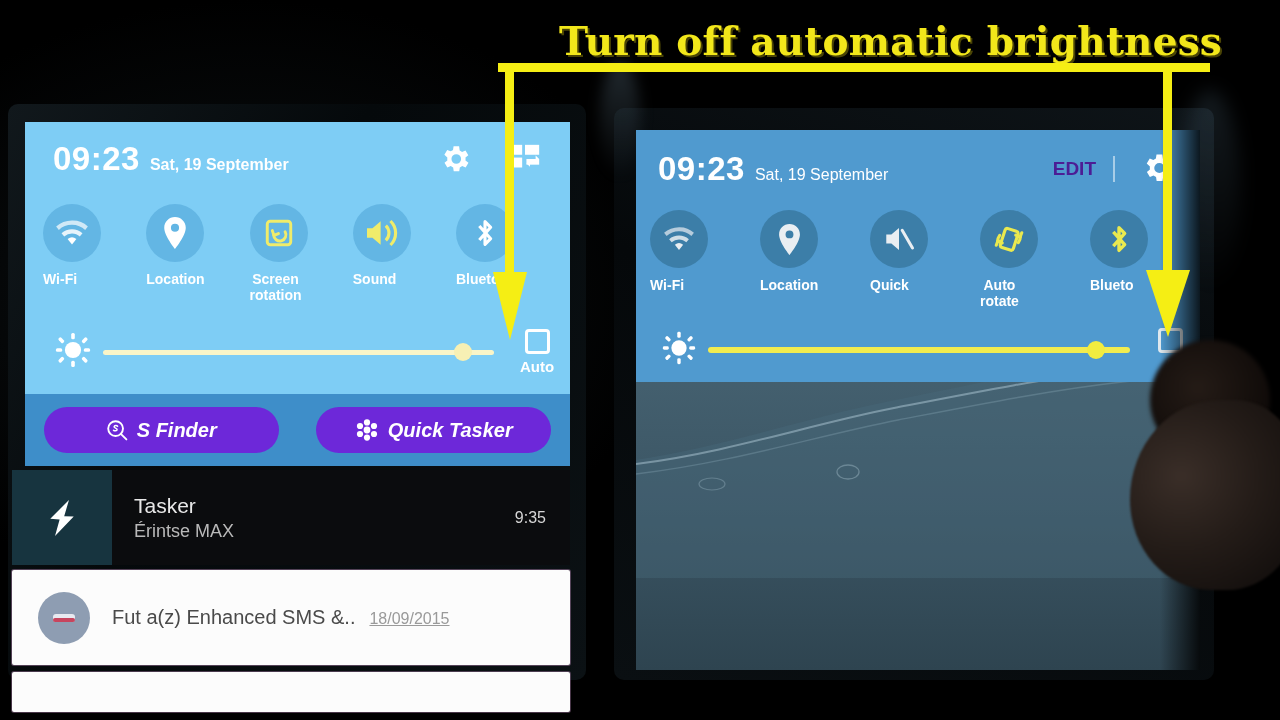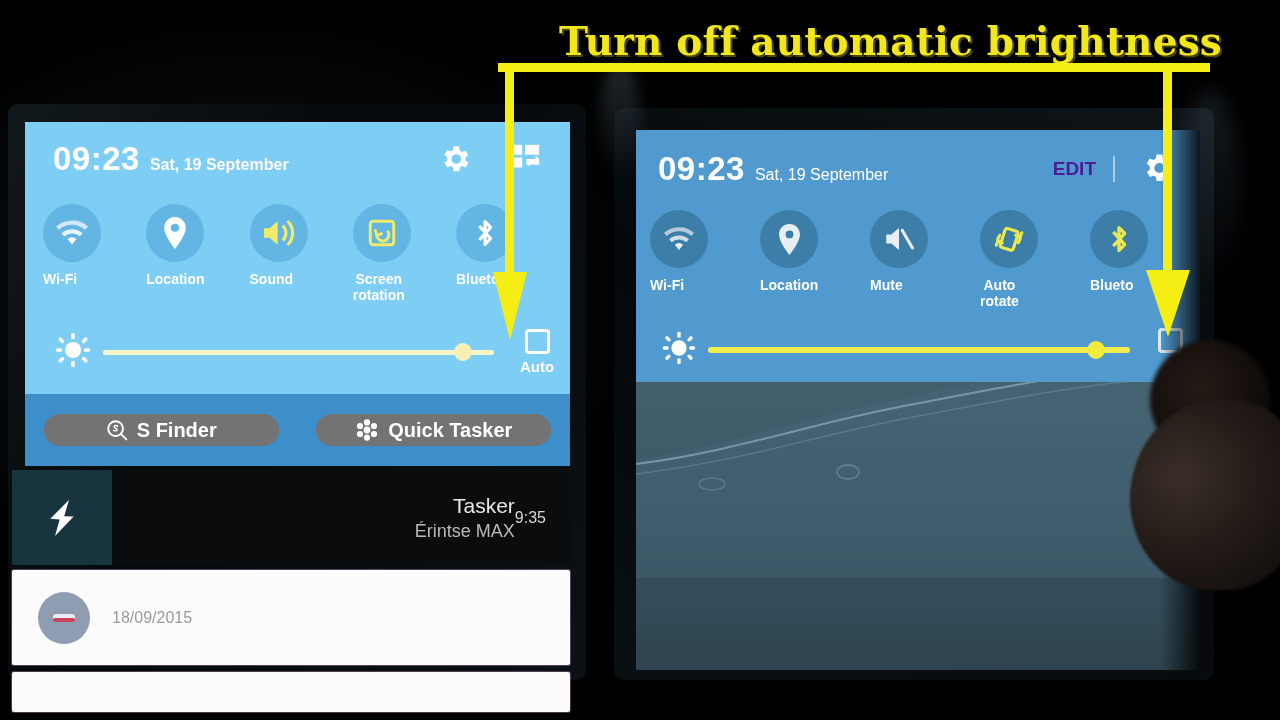--- a/index.html
+++ b/index.html
@@ -110,53 +110,53 @@
   .sliderKnob { position:absolute; width:18px; height:18px; border-radius:50%; }
   .autoBox { width:66px; display:flex; flex-direction:column; align-items:center; }
   .chk { width:25px; height:25px; border:3px solid #fff; border-radius:4px; }
   .chkLbl { margin-top:4px; font-size:15px; font-weight:bold; color:#fff; }
 
   .shortcuts {
     position:absolute; left:0; top:272px; width:545px; height:72px;
     display:flex; align-items:center; justify-content:space-around;
   }
   .pill {
-    height:32px; min-width:235px; border-radius:24px; background:#737373;
+    height:46px; min-width:235px; border-radius:24px; background:#6d28d9;
     display:flex; align-items:center; justify-content:center; gap:9px;
-    color:#fff; font-size:20px; font-weight:bold;
+    color:#fff; font-size:20px; font-weight:bold;font-style:italic;
   }
 
   
   .notifTasker {
     position:absolute; left:12px; top:470px; width:558px; height:95px;
     background:#0b0c0e; display:flex; align-items:center;
   }
   .taskerIcon {
     width:100px; height:95px; background:#17343f;
     display:flex; align-items:center; justify-content:center;
   }
-  .notifBody { flex:1; padding-left:22px;text-align:right; }
+  .notifBody { flex:1; padding-left:22px; }
   .notifTitle { font-size:21px; color:#e8e8e8; }
   .notifSub { font-size:18px; color:#b9b9b9; margin-top:3px; }
   .notifTime { font-size:16px; color:#d6d6d6; padding-right:24px; }
 
   .notifWhite {
     position:absolute; left:12px; top:570px; width:558px; height:95px;
     background:#fcfcfc; display:flex; align-items:center;
     border-radius:2px;
     box-shadow:0 0 0 1px rgba(160,120,160,.5);
   }
   .wAvatar {
     width:52px; height:52px; border-radius:50%; margin-left:26px;
     background:#8e9db2; display:flex; align-items:center; justify-content:center;
   }
   .wBody { flex:1; padding-left:22px; }
   .wLine1 { display:flex; align-items:baseline; gap:14px; }
   .wTitle { font-size:20px; color:#4a4a4a; }
-  .wDate { font-size:16px; color:#9a9a9a; }
+  .wDate { font-size:16px; color:#9a9a9a;text-decoration:underline; }
   .wSub { font-size:18px; color:#a8a8a8; margin-top:4px; }
   .notifWhite2 {
     position:absolute; left:12px; top:672px; width:558px; height:40px;
     background:#fcfcfc; border-radius:2px;
     box-shadow:0 0 0 1px rgba(160,120,160,.45);
   }
 
   
   .screenR {
     position:absolute; left:636px; top:130px; width:564px; height:540px;
@@ -248,38 +248,38 @@
         <div class="togCircle">
           <svg width="26" height="32" viewBox="0 0 16 22" fill="#fff">
             <path d="M8 0C3.9 0 .6 3.3.6 7.4 .6 12.9 8 22 8 22s7.4-9.1 7.4-14.6C15.4 3.3 12.1 0 8 0zm0 10.2a2.8 2.8 0 110-5.6 2.8 2.8 0 010 5.6z"></path>
           </svg>
         </div>
         <div class="togLabel">Location</div>
       </div>
 
       <div class="tog">
         <div class="togCircle">
+          <svg width="32" height="32" viewBox="0 0 24 24" fill="none" stroke="#f0ec6a" stroke-width="2.2">
+            <rect x="3.2" y="3.2" width="17.6" height="17.6" rx="2.2"></rect>
+            <path d="M8 13.5a4.6 4.6 0 108.6-2.4" stroke-linecap="round" fill="none"></path>
+            <path d="M7 10.2l1.2 3.6 3.4-1.4" stroke-linecap="round" stroke-linejoin="round" fill="none"></path>
+          </svg>
+        </div>
+        <div class="togLabel">Screen<br>rotation</div>
+      </div>
+
+      <div class="tog">
+        <div class="togCircle">
           <svg width="36" height="30" viewBox="0 0 26 22" fill="#f0ec6a">
             <path d="M2 7.5h4l6-5.2v17.4l-6-5.2H2z"></path>
             <path d="M15 6.4a6.4 6.4 0 010 9.2l1.6 1.6a8.6 8.6 0 000-12.4L15 6.4z"></path>
             <path d="M18.4 3a11 11 0 010 16l1.6 1.6a13.2 13.2 0 000-19.2L18.4 3z"></path>
           </svg>
         </div>
         <div class="togLabel">Sound</div>
-      </div>
-
-      <div class="tog">
-        <div class="togCircle">
-          <svg width="32" height="32" viewBox="0 0 24 24" fill="none" stroke="#f0ec6a" stroke-width="2.2">
-            <rect x="3.2" y="3.2" width="17.6" height="17.6" rx="2.2"></rect>
-            <path d="M8 13.5a4.6 4.6 0 108.6-2.4" stroke-linecap="round" fill="none"></path>
-            <path d="M7 10.2l1.2 3.6 3.4-1.4" stroke-linecap="round" stroke-linejoin="round" fill="none"></path>
-          </svg>
-        </div>
-        <div class="togLabel">Screen<br>rotation</div>
       </div>
 
       <div class="tog">
         <div class="togCircle">
           <svg width="26" height="34" viewBox="0 0 18 24" fill="none" stroke="#fff" stroke-width="2.2" stroke-linejoin="round">
             <path d="M5 7l8 9-4 4V4l4 4-8 9"></path>
           </svg>
         </div>
         <div class="togLabel">Bluetooth</div>
       </div>
@@ -350,20 +350,21 @@
 
   <div class="notifWhite">
     <div class="wAvatar">
       <svg width="26" height="18" viewBox="0 0 26 18">
         <rect x="2" y="5" width="22" height="8" rx="3" fill="#e8eaf0"></rect>
         <rect x="2" y="9" width="22" height="4" rx="2" fill="#c7455e"></rect>
       </svg>
     </div>
     <div class="wBody">
       <div class="wLine1">
+        <span class="wTitle">Fut a(z) Enhanced SMS &amp;..</span>
         <span class="wDate">18/09/2015</span>
       </div>
     </div>
   </div>
   <div class="notifWhite2"></div>
 
   <div class="screenR">
     <div class="wallR"></div>
     <svg class="waveSvg" viewBox="0 0 564 210" preserveAspectRatio="none">
       <path d="M0 92 C 90 78, 170 50, 250 34 C 330 18, 400 2, 470 -6 L 564 -14 L 564 210 L 0 210 Z" fill="rgba(74,106,124,.45)"></path>
@@ -408,21 +409,21 @@
           <div class="togLabel">Location</div>
         </div>
 
         <div class="tog">
           <div class="togCircle togCircleR">
             <svg width="34" height="28" viewBox="0 0 26 22">
               <path d="M3 7.5h4l6-5.2v17.4l-6-5.2H3z" fill="#e9eef2"></path>
               <path d="M15.5 4.2L23.6 18" stroke="#e9eef2" stroke-width="2.4" stroke-linecap="round"></path>
             </svg>
           </div>
-          <div class="togLabel">Mute</div>
+          <div class="togLabel">Quick</div>
         </div>
 
         <div class="tog">
           <div class="togCircle togCircleR">
             <svg width="34" height="34" viewBox="0 0 24 24" fill="none" stroke="#eae94f" stroke-width="2.2">
               <rect x="7.4" y="5.2" width="9.6" height="14" rx="1.8" transform="rotate(18 12 12)"></rect>
               <path d="M5.4 9.4A7 7 0 004 13.6" stroke-linecap="round"></path>
               <path d="M18.6 14.6A7 7 0 0020 10.4" stroke-linecap="round"></path>
               <path d="M3 16.4l1.2-3.2 3 1.6" stroke-linecap="round" stroke-linejoin="round"></path>
               <path d="M21 7.6l-1.2 3.2-3-1.6" stroke-linecap="round" stroke-linejoin="round"></path>

